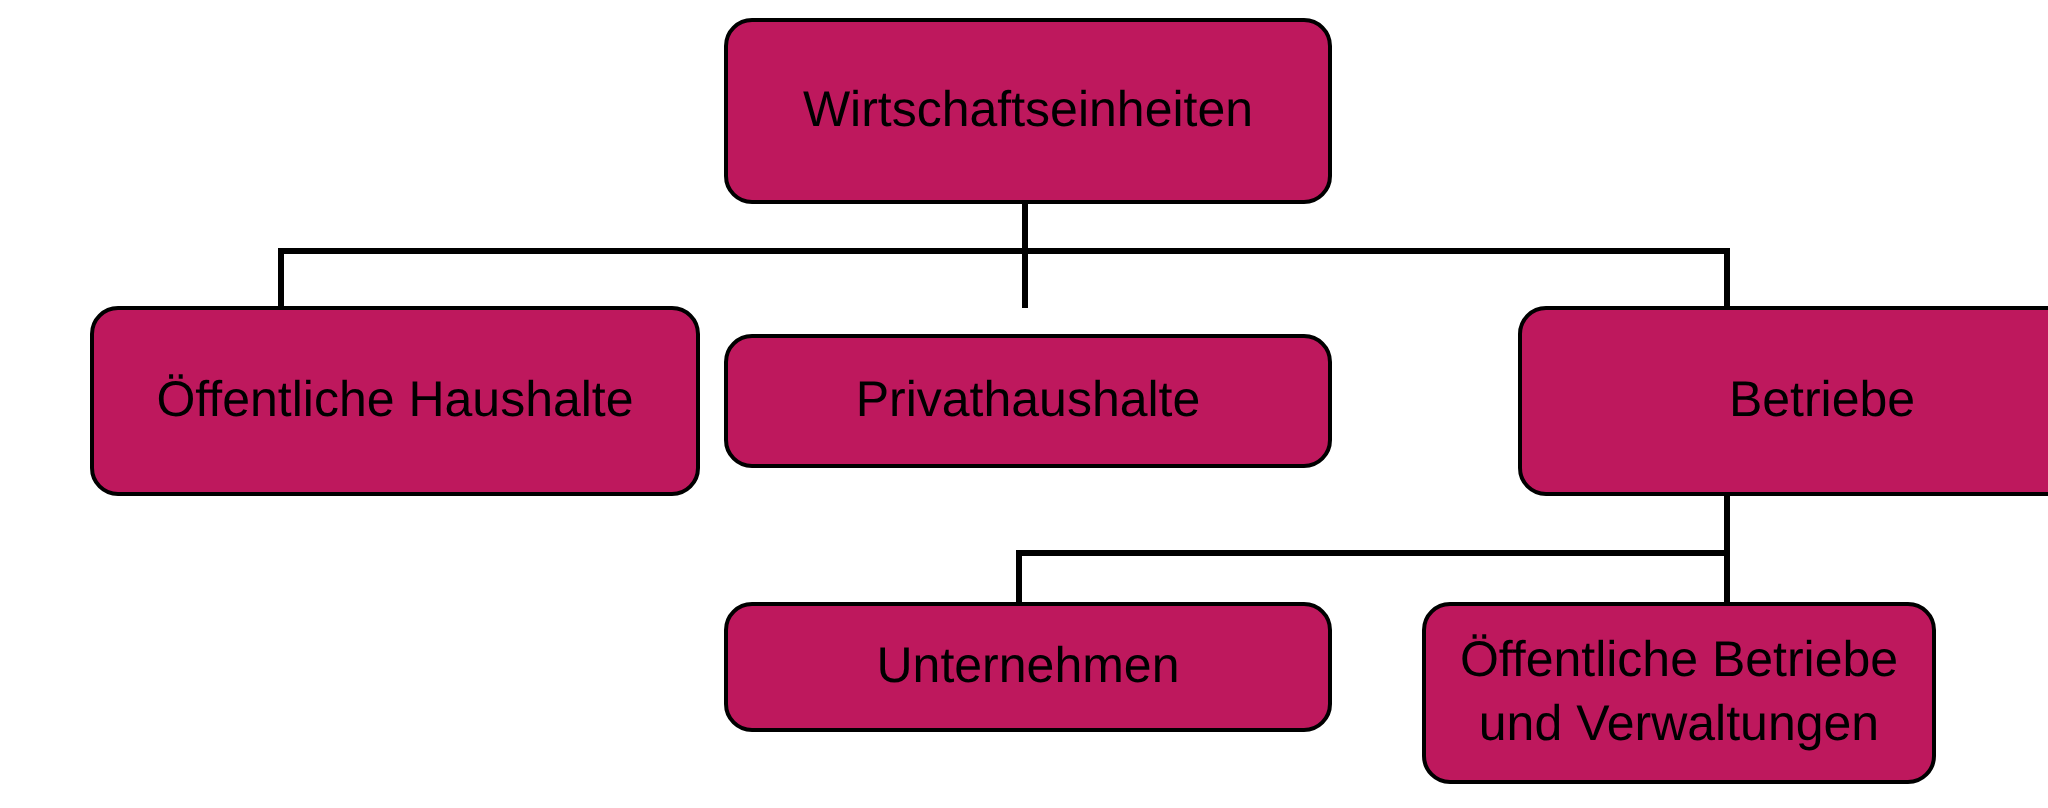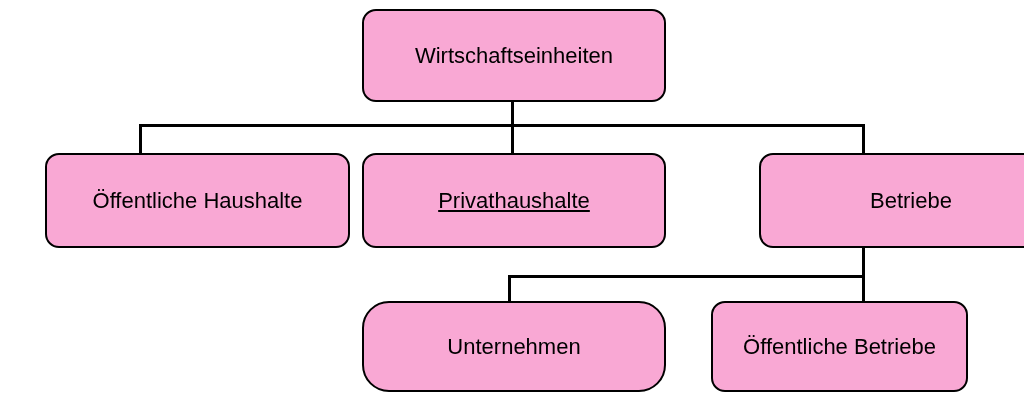--- a/index.html
+++ b/index.html
@@ -14,40 +14,40 @@
     background: #ffffff;
     font-family: "Liberation Sans", "DejaVu Sans", sans-serif;
     color: #000000;
     overflow: hidden;
   }
   .node {
     position: absolute;
     box-sizing: border-box;
     border: 2px solid #000000;
     border-radius: 14px;
-    background: #f9a8d4;
+    background: #be185d;
     display: flex;
     flex-direction: column;
     align-items: center;
     justify-content: center;
     text-align: left;
-    font-size: 22px;
+    font-size: 25px;
     line-height: 1.25;
     color: #000000;
   }
   .edge {
     position: absolute;
     background: #000000;
   }
   
   #node-root        { left: 362px; top:   9px; width: 304px; height:  93px; }
   #node-oh          { left:   8px; top: 153px; width: 305px; height:  95px; margin-left: 37px; }
-  #node-ph          { left: 362px; top: 153px; width: 304px; height:  95px; text-decoration: underline; }
+  #node-ph          { left: 362px; top: 167px; width: 304px; height:  67px; }
   #node-bt          { left: 711px; top: 153px; width: 304px; height:  95px; margin-left: 48px; }
-  #node-un          { left: 362px; top: 301px; width: 304px; height:  91px; border-radius: 27px; }
+  #node-un          { left: 362px; top: 301px; width: 304px; height:  65px; }
   #node-ob          { left: 711px; top: 301px; width: 257px; height:  91px; }
   
   #edge-root-drop   { left: 511px; top: 101px; width:   3px; height:  53px; }
   #edge-bus-top     { left: 139px; top: 124px; width: 726px; height:   3px; }
   #edge-oh-drop     { left: 139px; top: 124px; width:   3px; height:  30px; }
   #edge-bt-drop     { left: 862px; top: 124px; width:   3px; height:  30px; }
   #edge-bt-down     { left: 862px; top: 247px; width:   3px; height:  55px; }
   #edge-bus-bottom  { left: 508px; top: 275px; width: 357px; height:   3px; }
   #edge-un-drop     { left: 508px; top: 275px; width:   3px; height:  27px; }
 </style>
@@ -79,15 +79,16 @@
   <div class="node" id="node-bt">
     <span>Betriebe</span>
   </div>
 
   <div class="node" id="node-un">
     <span>Unternehmen</span>
   </div>
 
   <div class="node" id="node-ob">
     <span>Öffentliche Betriebe</span>
+    <span>und Verwaltungen</span>
   </div>
 
 </div>
 
 </body></html>

